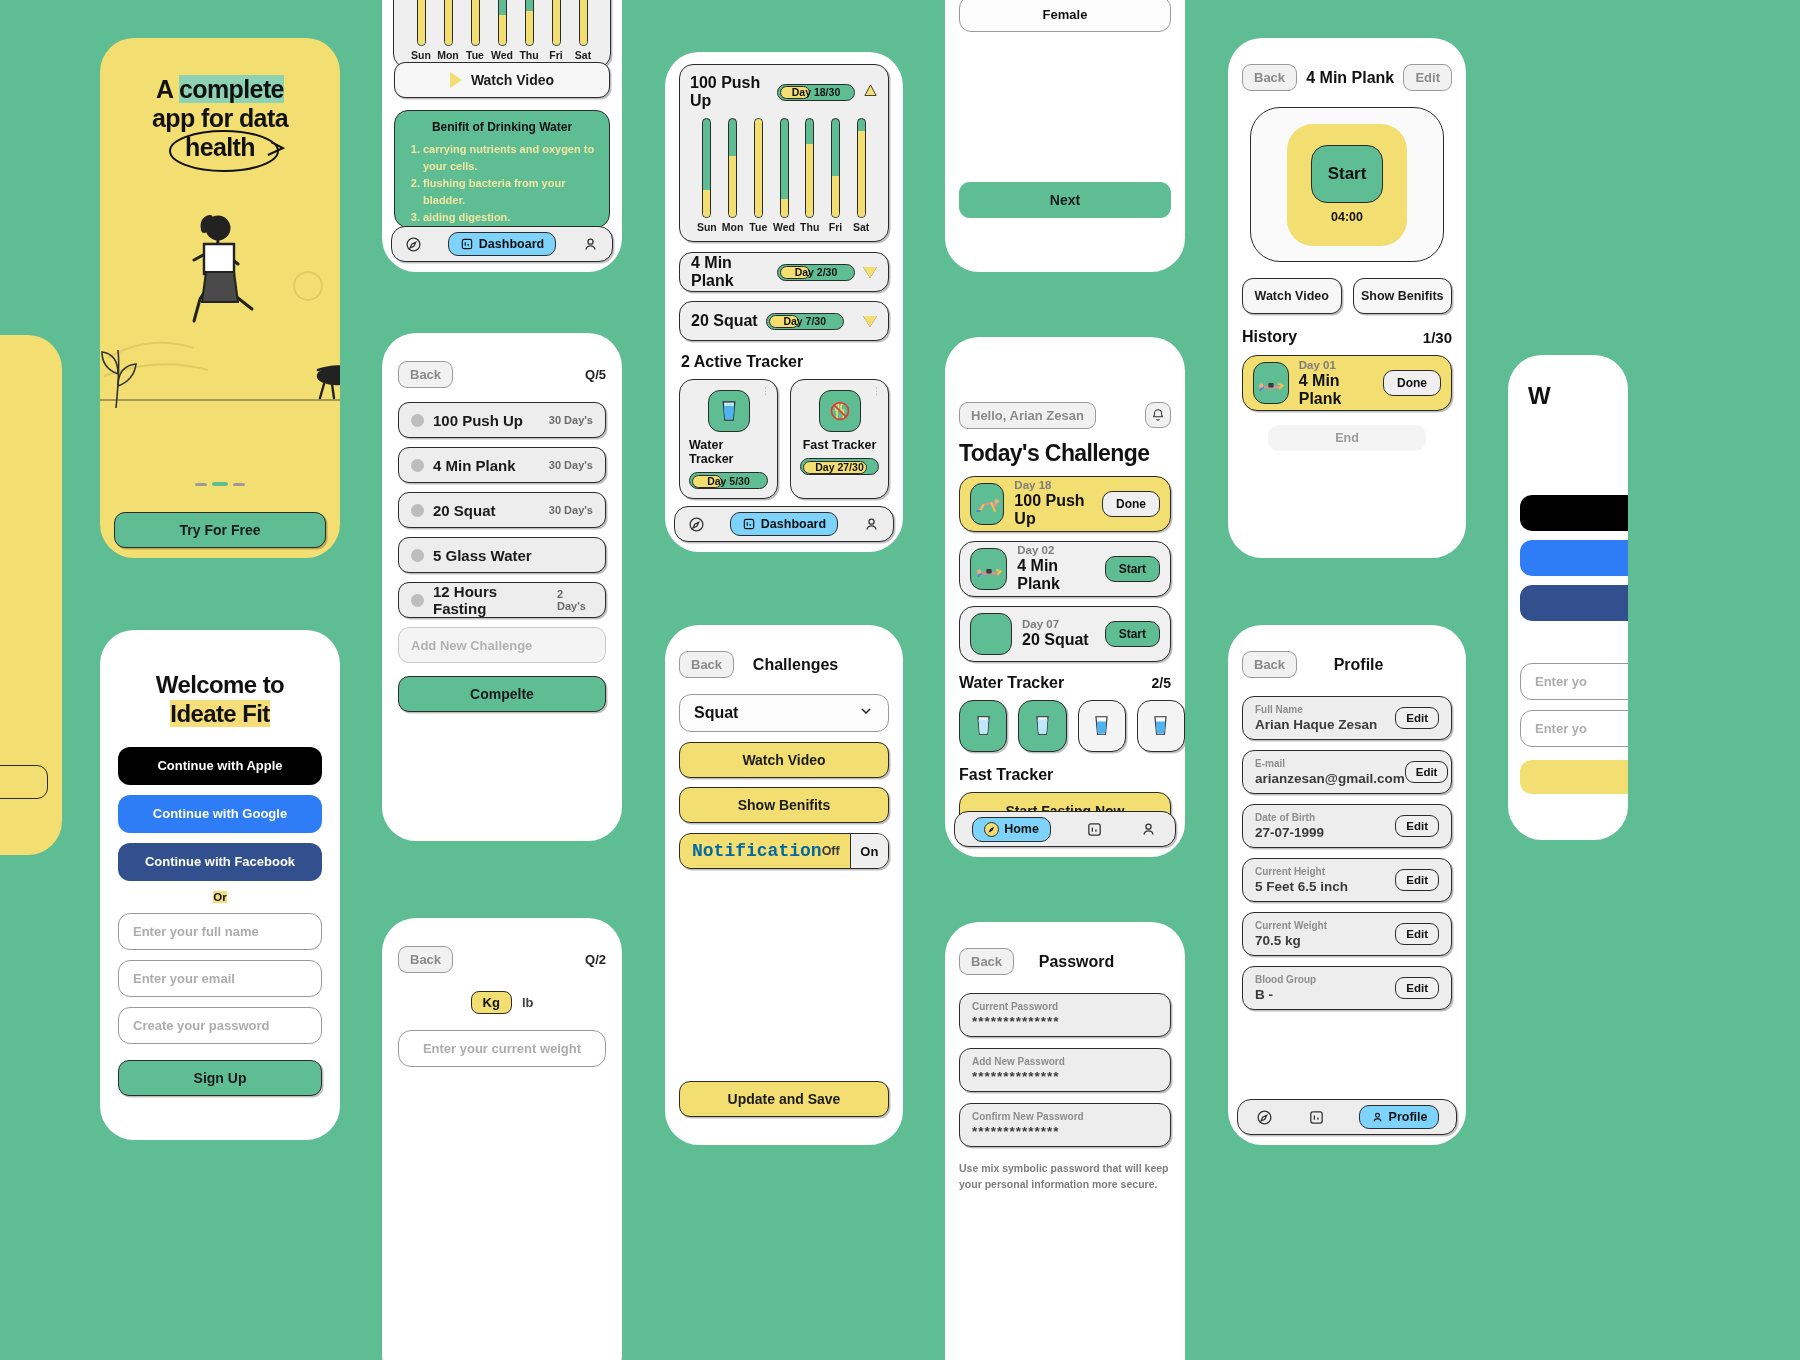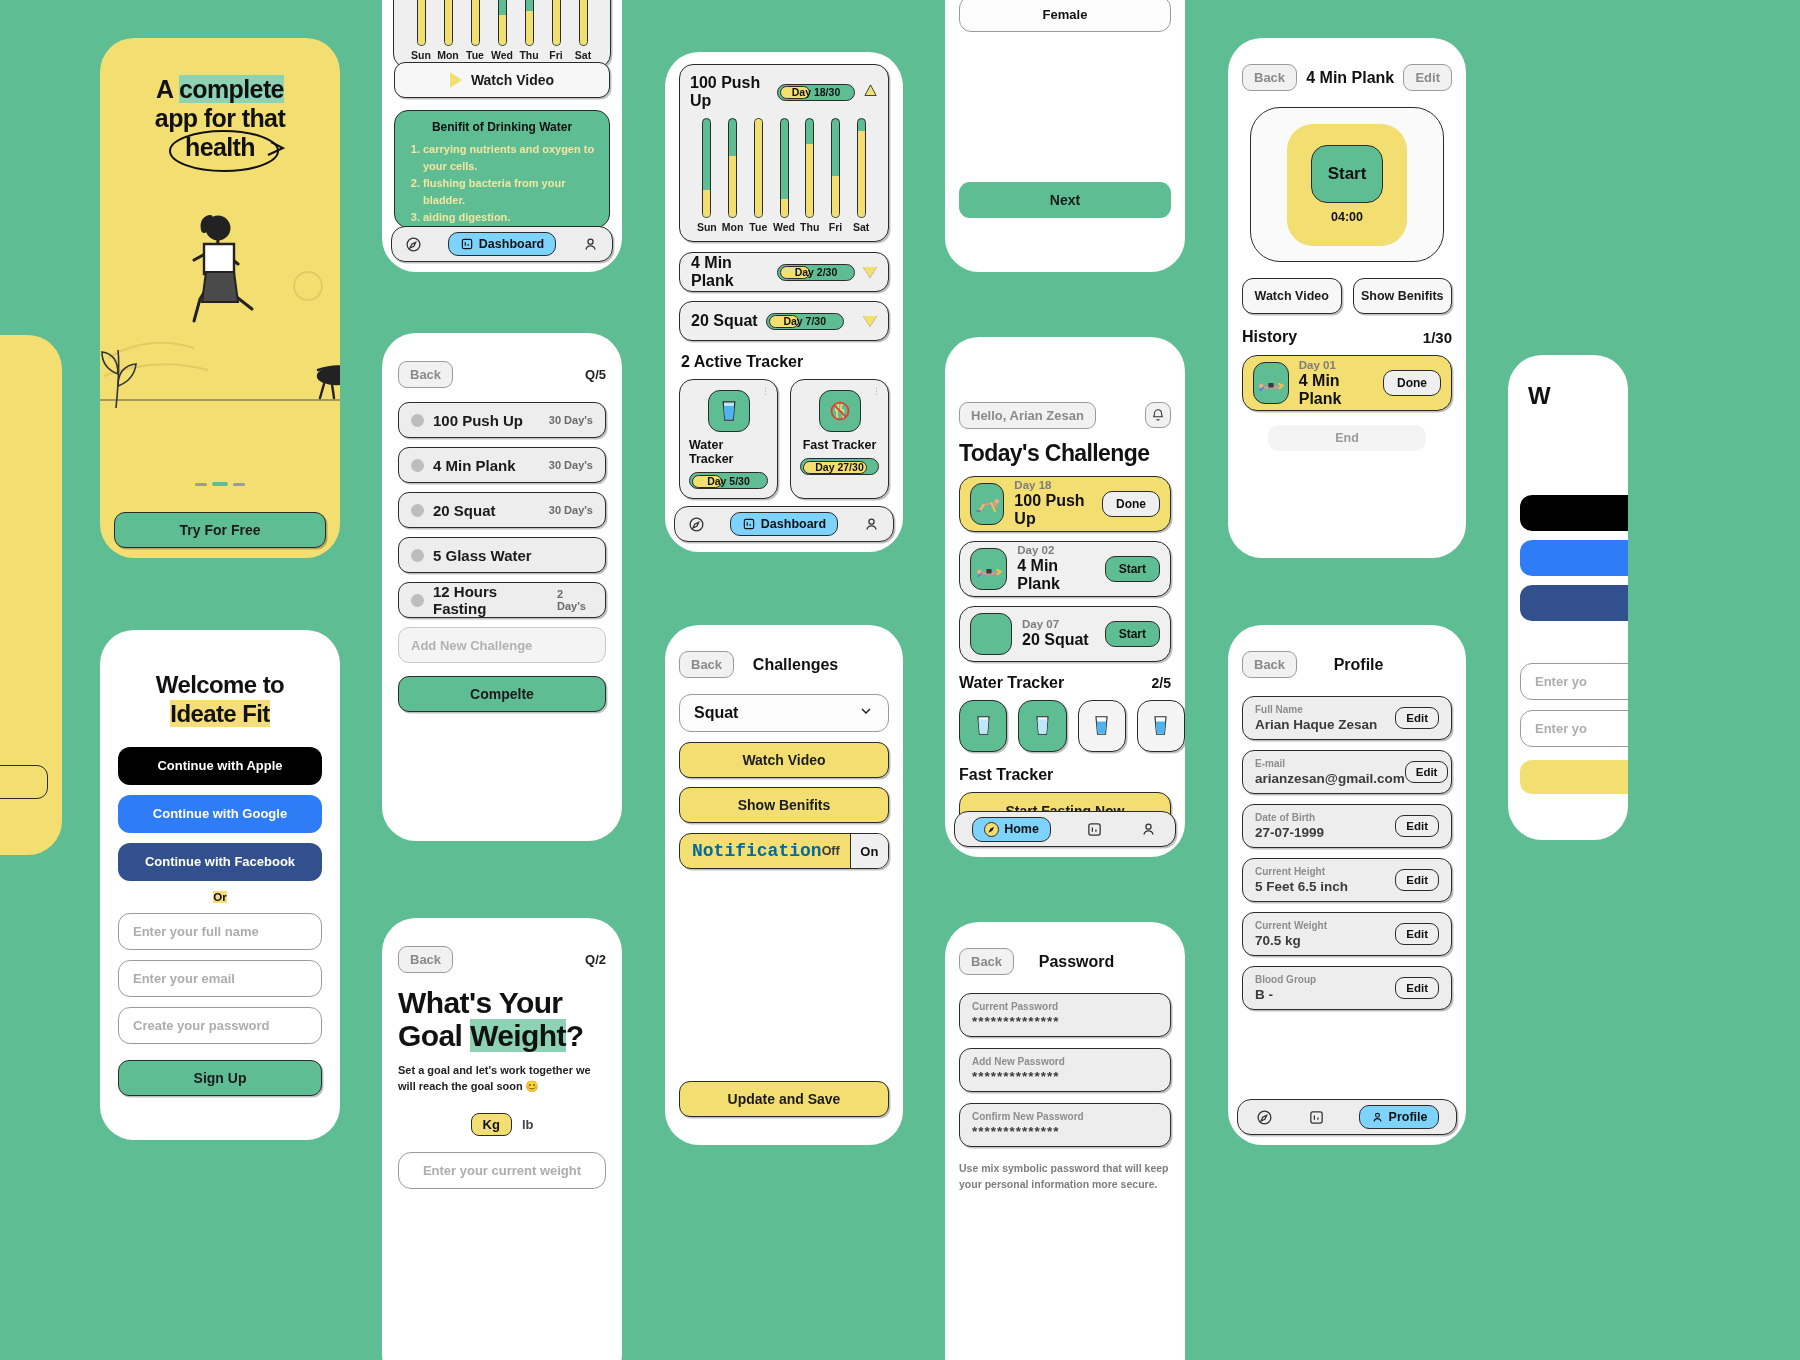--- a/index.html
+++ b/index.html
@@ -178,21 +178,21 @@
 
     <div style="position:absolute;left:12px;top:430px;width:96px;height:34px;border-radius:11px;background:#F3DE72;border:1.2px solid #2b2b2b;"></div>
 
   </div>
 
   <div class="phone yellow" style="left:100px; top:38px; width:240px; height:520px;">
     <div style="padding:38px 16px 0;text-align:center;">
       <div class="title-lg" style="font-size:25px;">
         <span>A </span><span class="hl-green">complete</span>
       </div>
-      <div class="title-lg" style="font-size:25px;margin-top:2px;">app for that</div>
+      <div class="title-lg" style="font-size:25px;margin-top:2px;">app for data</div>
       <div style="position:relative;display:inline-block;margin-top:2px;">
         <span class="title-lg" style="font-size:25px;">health</span>
         <svg width="118" height="46" style="position:absolute;left:-18px;top:-6px;">
           <ellipse cx="57" cy="23" rx="54" ry="20" fill="none" stroke="#111" stroke-width="2"></ellipse>
           <path d="M104 14 L116 20 L101 27" fill="none" stroke="#111" stroke-width="2"></path>
         </svg>
       </div>
     </div>
 
     <svg width="240" height="200" style="position:absolute;left:0;top:170px;">
@@ -383,27 +383,20 @@
       </div>
       <div class="cta shadow-sm" style="margin-top:4px;">Compelte</div>
     </div>
   </div>
 
   <div class="phone" style="left:382px; top:918px; width:240px; height:470px;">
     <div style="display:flex;align-items:center;padding:28px 16px 0;">
       <span class="back-btn">Back</span>
       <span class="qlabel" style="margin-left:auto;">Q/2</span>
     </div>
-    <div style="padding:14px 16px 0;">
-      <div class="title-lg">What's Your</div>
-      <div style="margin-top:1px;">
-        <span class="title-lg">Goal </span><span class="title-lg hl-green">Weight</span><span class="title-lg">?</span>
-      </div>
-      <div class="sub" style="margin-top:10px;">Set a goal and let's work together we will reach the goal soon 😊</div>
-    </div>
     <div style="display:flex;gap:10px;justify-content:center;align-items:center;margin-top:18px;">
       <span style="background:#F3DE72;border:1.2px solid #2b2b2b;border-radius:8px;padding:3px 11px;font-size:13px;font-weight:bold;color:#111;">Kg</span>
       <span style="font-size:13px;font-weight:bold;color:#444;">lb</span>
     </div>
     <div class="inp" style="margin:16px 16px 0;justify-content:center;border-radius:13px;">Enter your current weight</div>
   </div>
 
   <div class="phone" style="left:665px; top:52px; width:238px; height:500px;">
 
     <div class="chart-card" style="margin:12px 14px 0;">

